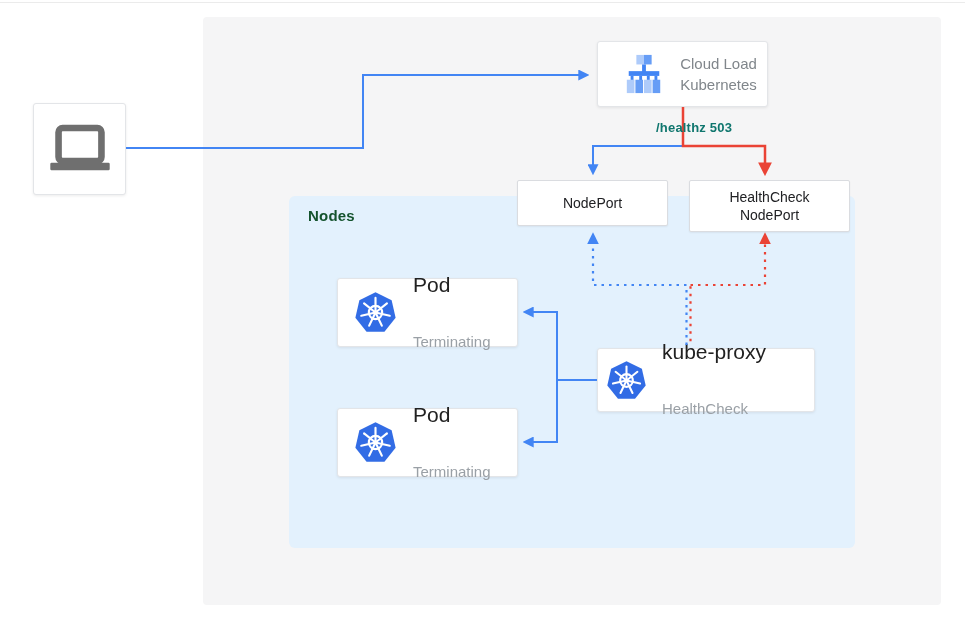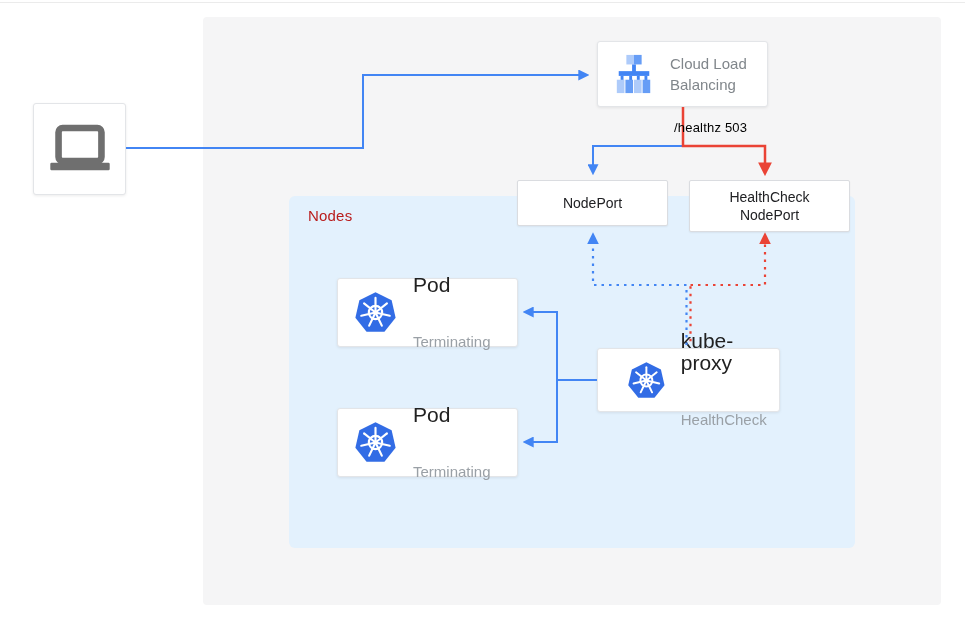--- a/index.html
+++ b/index.html
@@ -14,55 +14,55 @@
     left: 203px; top: 17px; width: 738px; height: 588px;
     background: #f5f5f6; border-radius: 4px; z-index: 1;
   }
 
   .nodes-container {
     left: 289px; top: 196px; width: 566px; height: 352px;
     background: #e3f1fd; border-radius: 6px; z-index: 2;
   }
   .nodes-label {
     position: absolute; left: 19px; top: 11px;
-    font-size: 15px; color: #b91c1c; letter-spacing: .2px;
+    font-size: 15px; color: #14532d; letter-spacing: .2px; font-weight: bold;
   }
 
   .card {
     position: absolute; background: #ffffff; border: 1px solid #e3e5e8;
     border-radius: 3px; box-shadow: 0 1px 3px rgba(0,0,0,.08);
     display: flex; align-items: center; z-index: 3;
   }
 
   .laptop-card { left: 33px; top: 103px; width: 93px; height: 92px; justify-content: center; }
 
-  .clb-card { left: 597px; top: 41px; width: 171px; height: 66px; padding-left: 13px; gap: 13px; }
+  .clb-card { left: 597px; top: 41px; width: 171px; height: 66px; padding-left: 13px; gap: 13px; justify-content: center; }
   .clb-text { font-size: 15px; line-height: 21px; color: #80868b; }
 
   .port-box {
     position: absolute; background: #ffffff; border: 1px solid #dadce0;
     border-radius: 2px; z-index: 3;
     display: flex; flex-direction: column; align-items: center; justify-content: center;
     font-size: 14px; font-weight: normal; color: #202124; line-height: 18px;
     box-shadow: 0 1px 2px rgba(0,0,0,.06);
   }
   .nodeport-box  { left: 517px; top: 180px; width: 151px; height: 46px; }
   .hc-box        { left: 689px; top: 180px; width: 161px; height: 52px; }
 
   .pod-card { width: 181px; height: 69px; padding-left: 16px; gap: 16px; }
   .pod-1 { left: 337px; top: 278px; }
   .pod-2 { left: 337px; top: 408px; }
-  .kproxy-card { left: 597px; top: 348px; width: 183px; height: 64px; padding-left: 29px; gap: 15px; }
+  .kproxy-card { left: 597px; top: 348px; width: 218px; height: 64px; padding-left: 8px; gap: 15px; }
 
   .node-title { font-size: 21px; color: #212121; line-height: 22px; }
   .node-sub   { font-size: 15px; color: #9aa0a6; line-height: 20px; margin-top: 36px; }
 
   .healthz-label {
-    left: 674px; top: 120px; z-index: 6;
-    font-size: 13px; font-weight: normal; color: #000000; letter-spacing: .2px;
+    left: 656px; top: 120px; z-index: 6;
+    font-size: 13px; font-weight: bold; color: #0f766e; letter-spacing: .2px;
   }
 
   .wires { left: 0; top: 0; width: 965px; height: 623px; z-index: 5; pointer-events: none; }
   .hidden-defs { position: absolute; width: 0; height: 0; overflow: hidden; }
 </style>
 </head>
 <body>
 
 <svg class="hidden-defs" aria-hidden="true">
   <defs>
@@ -142,21 +142,21 @@
       <use href="#laptop-glyph"></use>
     </svg>
 </div>
 
 <div class="card clb-card">
   <svg width="46" height="42">
       <use href="#clb-glyph"></use>
     </svg>
   <div class="clb-text">
     <div>Cloud Load</div>
-    <div>Balancing</div>
+    <div>Kubernetes</div>
   </div>
 </div>
 
 <div class="abs healthz-label">/healthz 503</div>
 
 <div class="port-box nodeport-box">
   <span>NodePort</span>
 </div>
 
 <div class="port-box hc-box">

